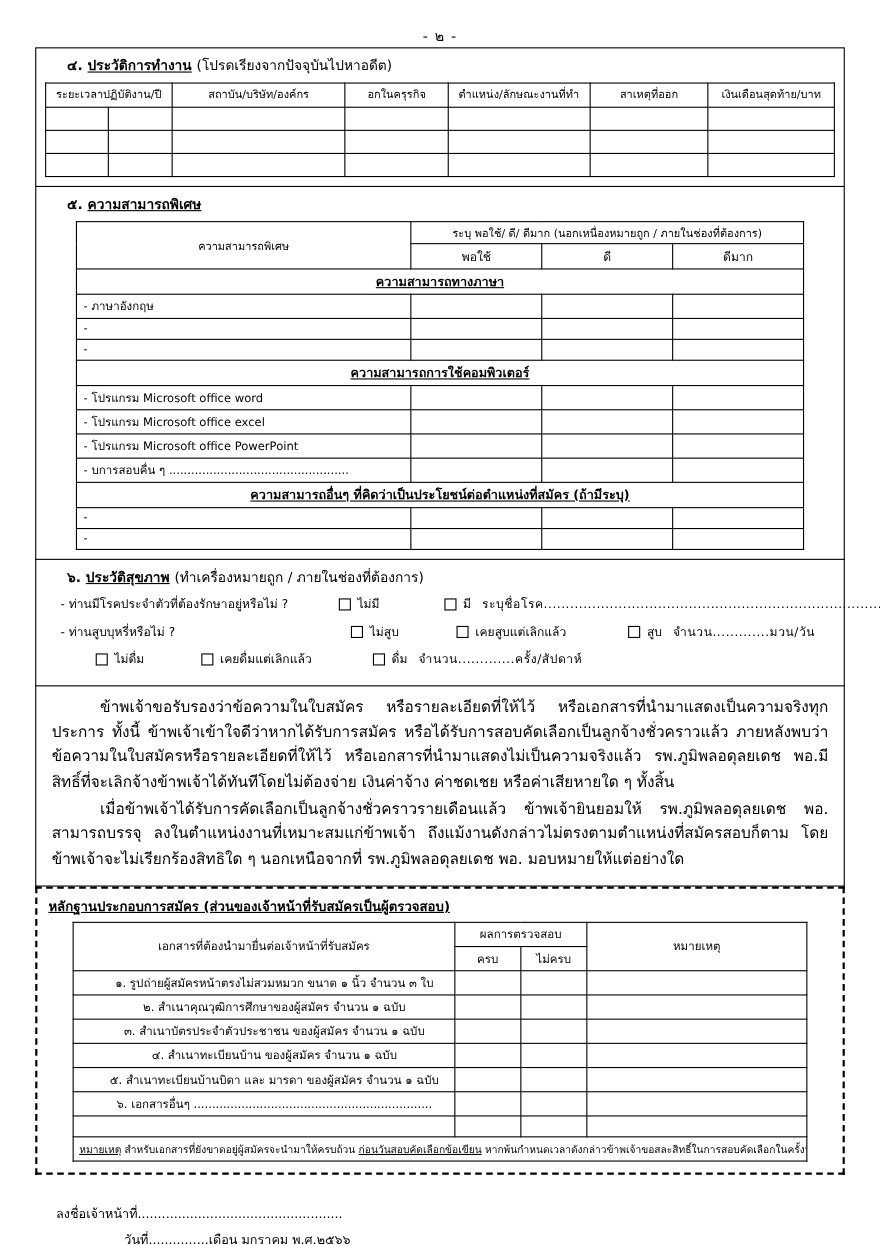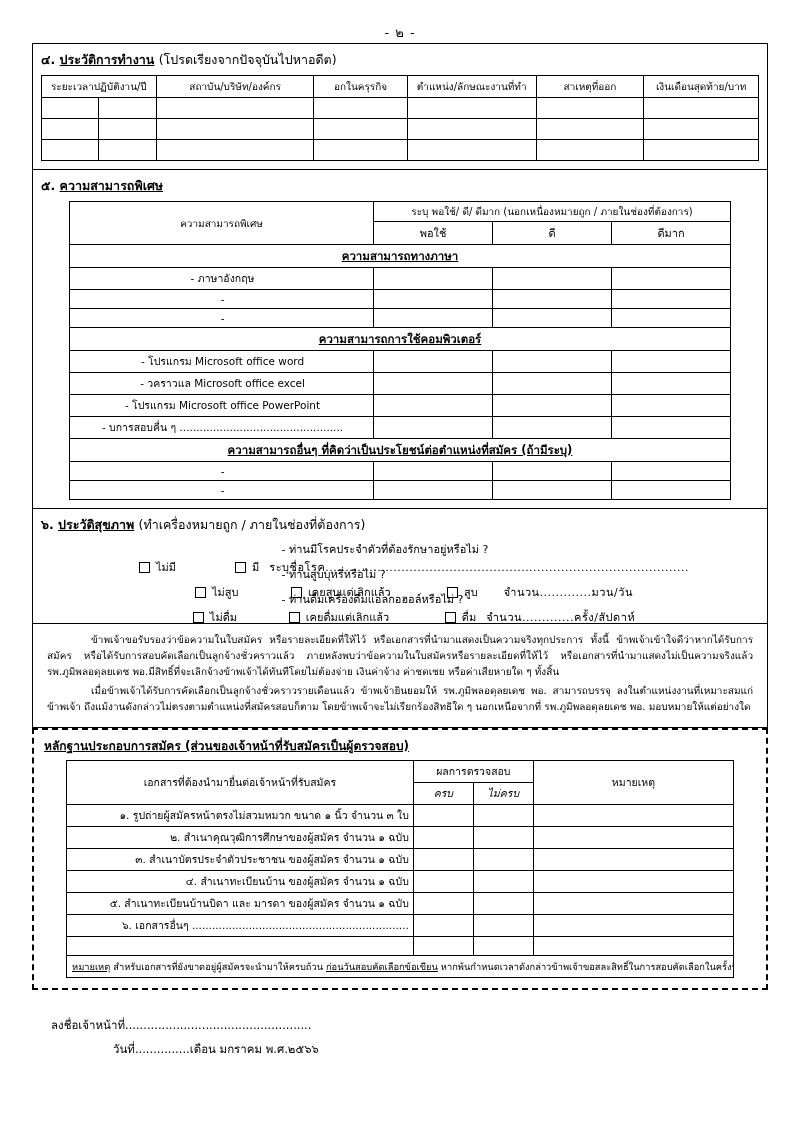--- a/index.html
+++ b/index.html
@@ -31,20 +31,21 @@
     border: 1.6px solid #000;
     padding: 6px 8px 8px 8px;
   }
   .box + .box { border-top: none; }
 
   .sec-title {
     font-size: 12.5px;
     font-weight: bold;
     margin-bottom: 5px;
     white-space: nowrap;
+    margin-left: 20px;
   }
   .sec-title .u { text-decoration: underline; }
   .sec-title .plain { font-weight: normal; text-decoration: none; }
 
   
   table { border-collapse: collapse; width: 100%; }
   table td, table th {
     border: 1px solid #000;
     font-weight: normal;
     font-size: 10px;
@@ -60,54 +61,53 @@
   
   .tbl-skill th { height: 19px; }
   .tbl-skill td { height: 19px; }
   .tbl-skill .grp {
     text-align: center;
     font-weight: bold;
     font-size: 11.5px;
     height: 21px;
   }
   .tbl-skill .grp span { text-decoration: underline; }
-  .tbl-skill .item { text-align: center; font-size: 10.5px; padding-left: 6px; }
+  .tbl-skill .item { text-align: left; font-size: 10.5px; padding-left: 6px; }
   .rate-head { font-size: 10px; }
   .rate-sub { font-size: 11px; }
   .col-skill-name { width: 46%; }
   .col-rate { width: 18%; }
 
   
   .health-row {
     display: flex;
-    align-items: center;
+    align-items: flex-start;
     margin: 3px 0 3px 0;
     font-size: 11px;
     height: 22px;
-    flex-direction: column;
   }
   .health-q { width: 265px; padding-left: 14px; white-space: nowrap; }
   .cb-group { display: flex; align-items: center; }
   .cb-opt { display: flex; align-items: center; white-space: nowrap; padding-left: 46px; }
   .cbx {
     width: 11px; height: 11px;
     border: 1.6px solid #000;
     display: inline-block;
     margin-right: 6px;
     flex: none;
   }
   .dots { letter-spacing: 0.5px; }
 
   
   .declar {
     margin: 0 32px;
     border: 1.6px solid #000;
     border-top: none;
     padding: 8px 14px 10px 14px;
-    font-size: 10px;
+    font-size: 14px;
     line-height: 1.62;
     text-align: justify;
   }
   .declar p { margin: 0 0 2px 0; text-indent: 44px; }
 
   
   .dashed-wrap {
     margin: 0 32px;
     border: 2px dashed #000;
     border-top: 2px dashed #000;
@@ -116,23 +116,23 @@
   .ev-title {
     font-size: 12px;
     font-weight: bold;
     text-decoration: underline;
     margin-bottom: 5px;
   }
   .ev-inner { margin: 0 22px 0 22px; }
   .tbl-ev td, .tbl-ev th { font-size: 10.5px; }
   .tbl-ev th { height: 18px; }
   .tbl-ev td { height: 19px; }
-  .tbl-ev .doc { text-align: right; padding-left: 23px; white-space: nowrap; }
+  .tbl-ev .doc { text-align: center; padding-left: 23px; white-space: nowrap; }
   .col-doc { width: 52%; }
-  .col-chk { width: 9%; font-style: italic; }
+  .col-chk { width: 9%; }
   .col-note { width: 30%; }
   .ev-note {
     border: 1px solid #000;
     border-top: none;
     font-size: 9.3px;
     padding: 3px 5px;
     white-space: nowrap;
     overflow: hidden;
   }
   .ev-note .u { text-decoration: underline; }
@@ -250,21 +250,21 @@
             <tr>
               <td class="grp" colspan="4"><span>ความสามารถการใช้คอมพิวเตอร์</span></td>
             </tr>
             <tr>
               <td class="item">- โปรแกรม Microsoft office word</td>
               <td>&nbsp;</td>
               <td>&nbsp;</td>
               <td>&nbsp;</td>
             </tr>
             <tr>
-              <td class="item">- วคราวแล Microsoft office excel</td>
+              <td class="item">- โปรแกรม Microsoft office excel</td>
               <td>&nbsp;</td>
               <td>&nbsp;</td>
               <td>&nbsp;</td>
             </tr>
             <tr>
               <td class="item">- โปรแกรม Microsoft office PowerPoint</td>
               <td>&nbsp;</td>
               <td>&nbsp;</td>
               <td>&nbsp;</td>
             </tr>
@@ -322,26 +322,25 @@
               <span class="cbx"></span>
               <span>ไม่สูบ</span>
             </div>
             <div class="cb-opt" style="margin-right: 18px; width: 138px;">
               <span class="cbx"></span>
               <span>เคยสูบแต่เลิกแล้ว</span>
             </div>
             <div class="cb-opt" style="margin-right: 18px;">
               <span class="cbx"></span>
               <span>สูบ</span>
-              <span class="dots" style="margin-left: 26px;">จำนวน.............มวน/วัน</span>
+              <span class="dots" style="margin-left: 10px;">จำนวน.............มวน/วัน</span>
             </div>
           </div>
         </div>
         <div class="health-row">
-          <div class="health-q">- ท่านดื่มเครื่องดื่มแอลกอฮอล์หรือไม่ ?</div>
           <div class="cb-group">
             <div class="cb-opt" style="margin-right: 18px; width: 78px;">
               <span class="cbx"></span>
               <span>ไม่ดื่ม</span>
             </div>
             <div class="cb-opt" style="margin-right: 18px; width: 138px;">
               <span class="cbx"></span>
               <span>เคยดื่มแต่เลิกแล้ว</span>
             </div>
             <div class="cb-opt" style="margin-right: 18px;">

